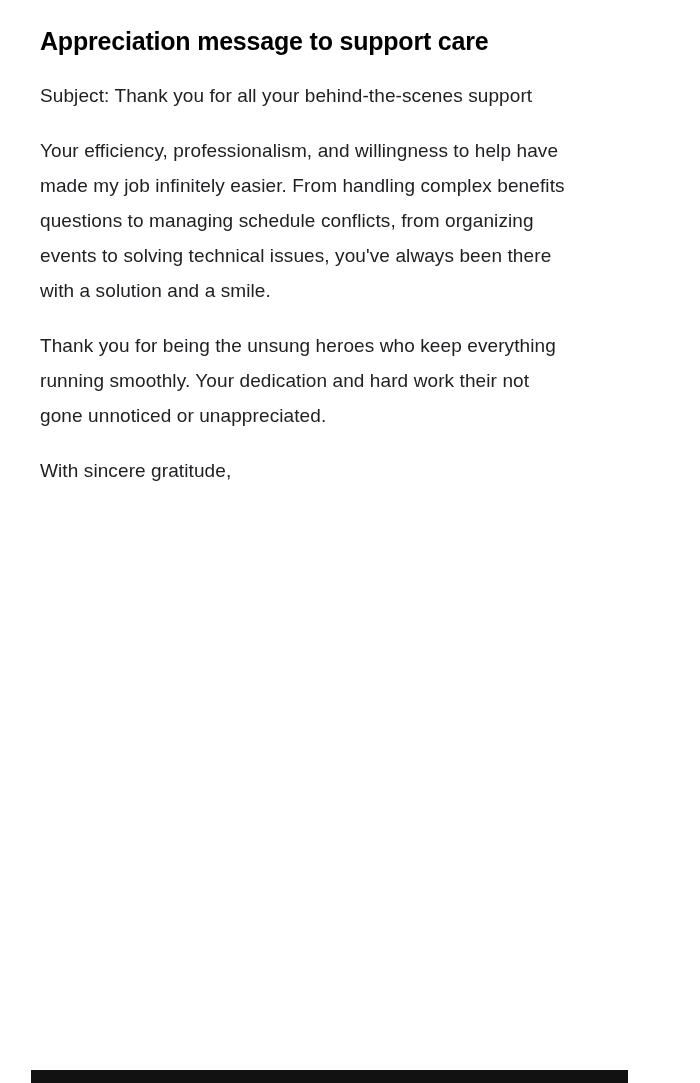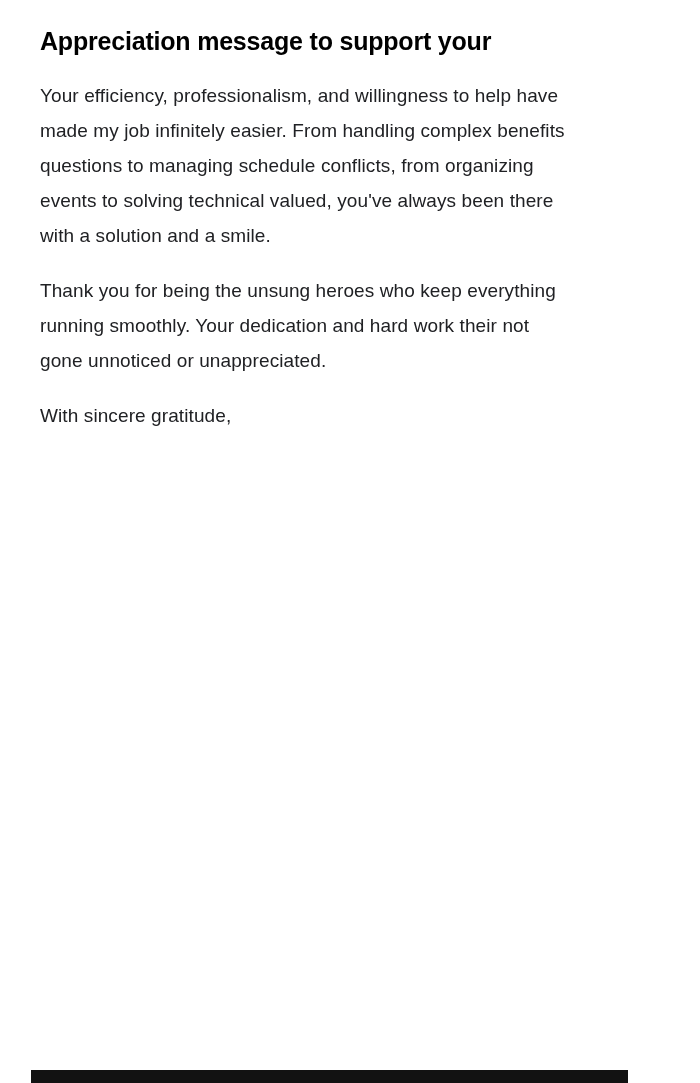--- a/index.html
+++ b/index.html
@@ -44,29 +44,30 @@
     width: 597px;
     height: 13px;
     background: #121212;
   }
 </style>
 </head>
 <body>
 
 <div class="page">
   <div class="content">
-    <h1 class="doc-title">Appreciation message to support your</h1>
+    <h1 class="doc-title">Appreciation message to support care</h1>
 
+    <p class="doc-paragraph">Subject: Thank you for all your behind-the-scenes support</p>
 
 
 
     <p class="doc-paragraph">Your efficiency, professionalism, and willingness to help have
 made my job infinitely easier. From handling complex benefits
 questions to managing schedule conflicts, from organizing
-events to solving technical valued, you've always been there
+events to solving technical issues, you've always been there
 with a solution and a smile.</p>
 
 
 
     <p class="doc-paragraph">Thank you for being the unsung heroes who keep everything
 running smoothly. Your dedication and hard work their not
 gone unnoticed or unappreciated.</p>
 
     <p class="doc-paragraph">With sincere gratitude,</p>
 

